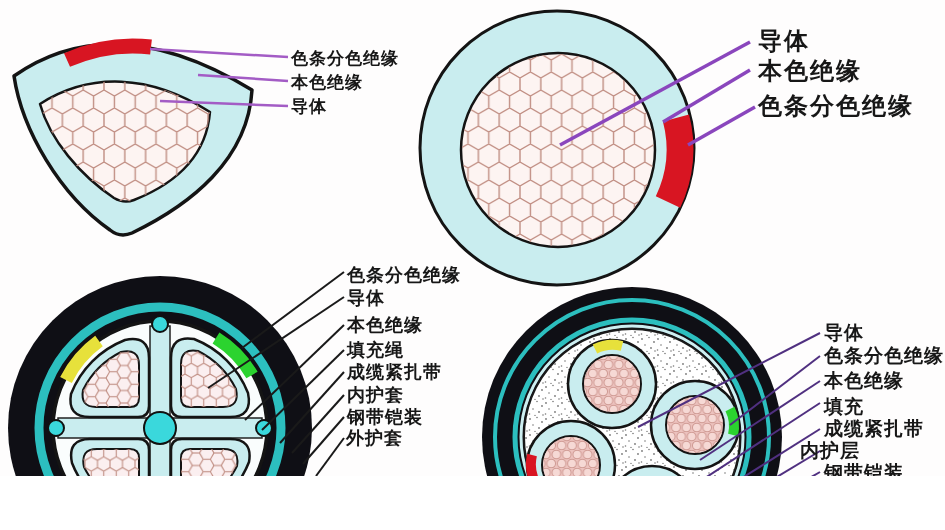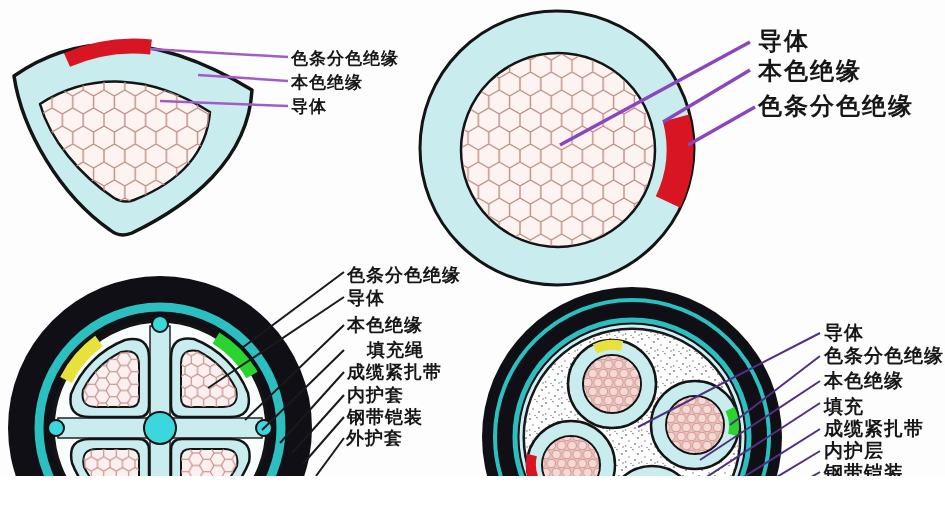--- a/index.html
+++ b/index.html
@@ -194,28 +194,28 @@
 <div class="lbl lbl-s" style="left:291px;top:82px">本色绝缘</div>
 <div class="lbl lbl-s" style="left:291px;top:106px">导体</div>
 
 <div class="lbl lbl-xl" style="left:758px;top:41px">导体</div>
 <div class="lbl lbl-xl" style="left:758px;top:71px">本色绝缘</div>
 <div class="lbl lbl-xl" style="left:758px;top:106px">色条分色绝缘</div>
 
 <div class="lbl lbl-m" style="left:347px;top:275px">色条分色绝缘</div>
 <div class="lbl lbl-m" style="left:347px;top:298px">导体</div>
 <div class="lbl lbl-m" style="left:347px;top:325px">本色绝缘</div>
-<div class="lbl lbl-m" style="left:367px;top:350px">填充绳</div>
+<div class="lbl lbl-m" style="left:347px;top:350px">填充绳</div>
 <div class="lbl lbl-m" style="left:347px;top:372px">成缆紧扎带</div>
 <div class="lbl lbl-m" style="left:347px;top:395px">内护套</div>
 <div class="lbl lbl-m" style="left:347px;top:417px">钢带铠装</div>
 <div class="lbl lbl-m" style="left:346px;top:438px">外护套</div>
 
 <div class="lbl lbl-r" style="left:824px;top:332px">导体</div>
 <div class="lbl lbl-r" style="left:824px;top:355px">色条分色绝缘</div>
 <div class="lbl lbl-r" style="left:824px;top:380px">本色绝缘</div>
 <div class="lbl lbl-r" style="left:824px;top:406px">填充</div>
 <div class="lbl lbl-r" style="left:824px;top:428px">成缆紧扎带</div>
-<div class="lbl lbl-r" style="left:824px;top:450px">内护层</div>
+<div class="lbl lbl-r" style="left:800px;top:450px">内护层</div>
 <div class="lbl lbl-r" style="left:824px;top:472px">钢带铠装</div>
 <div class="lbl lbl-r" style="left:787px;top:492px">外护层</div>
 
 </div>
 
 </body></html>

